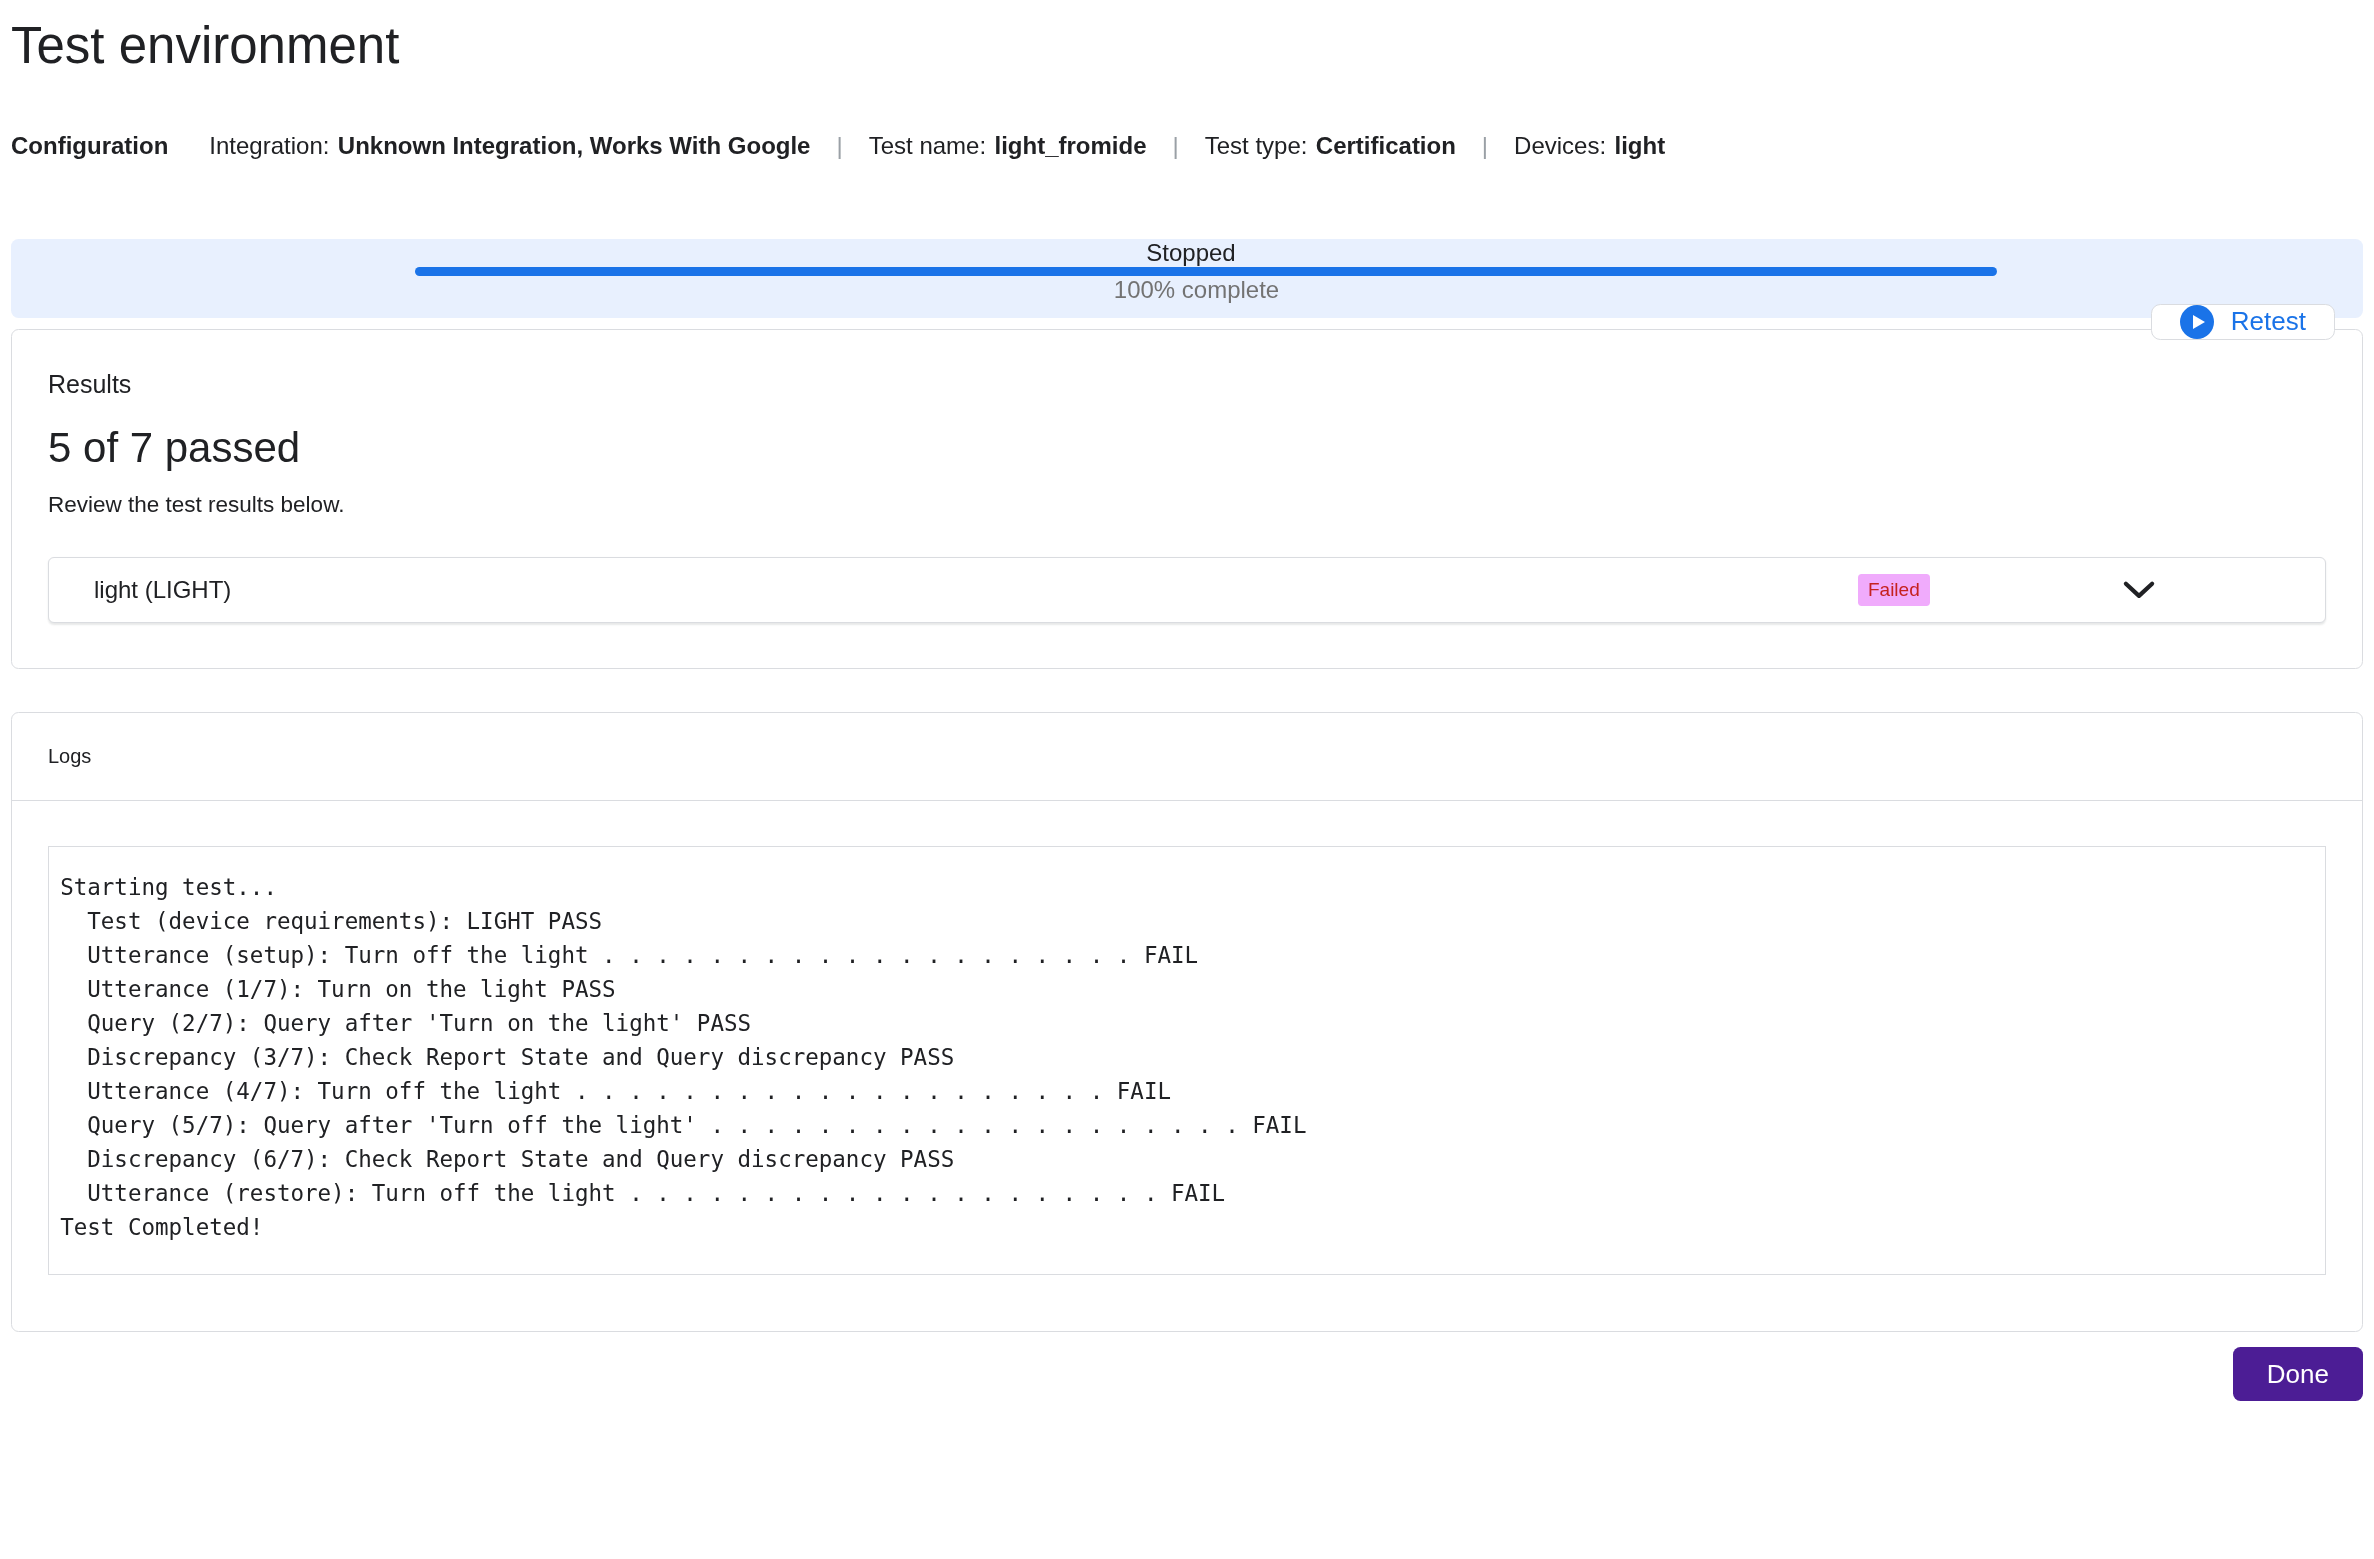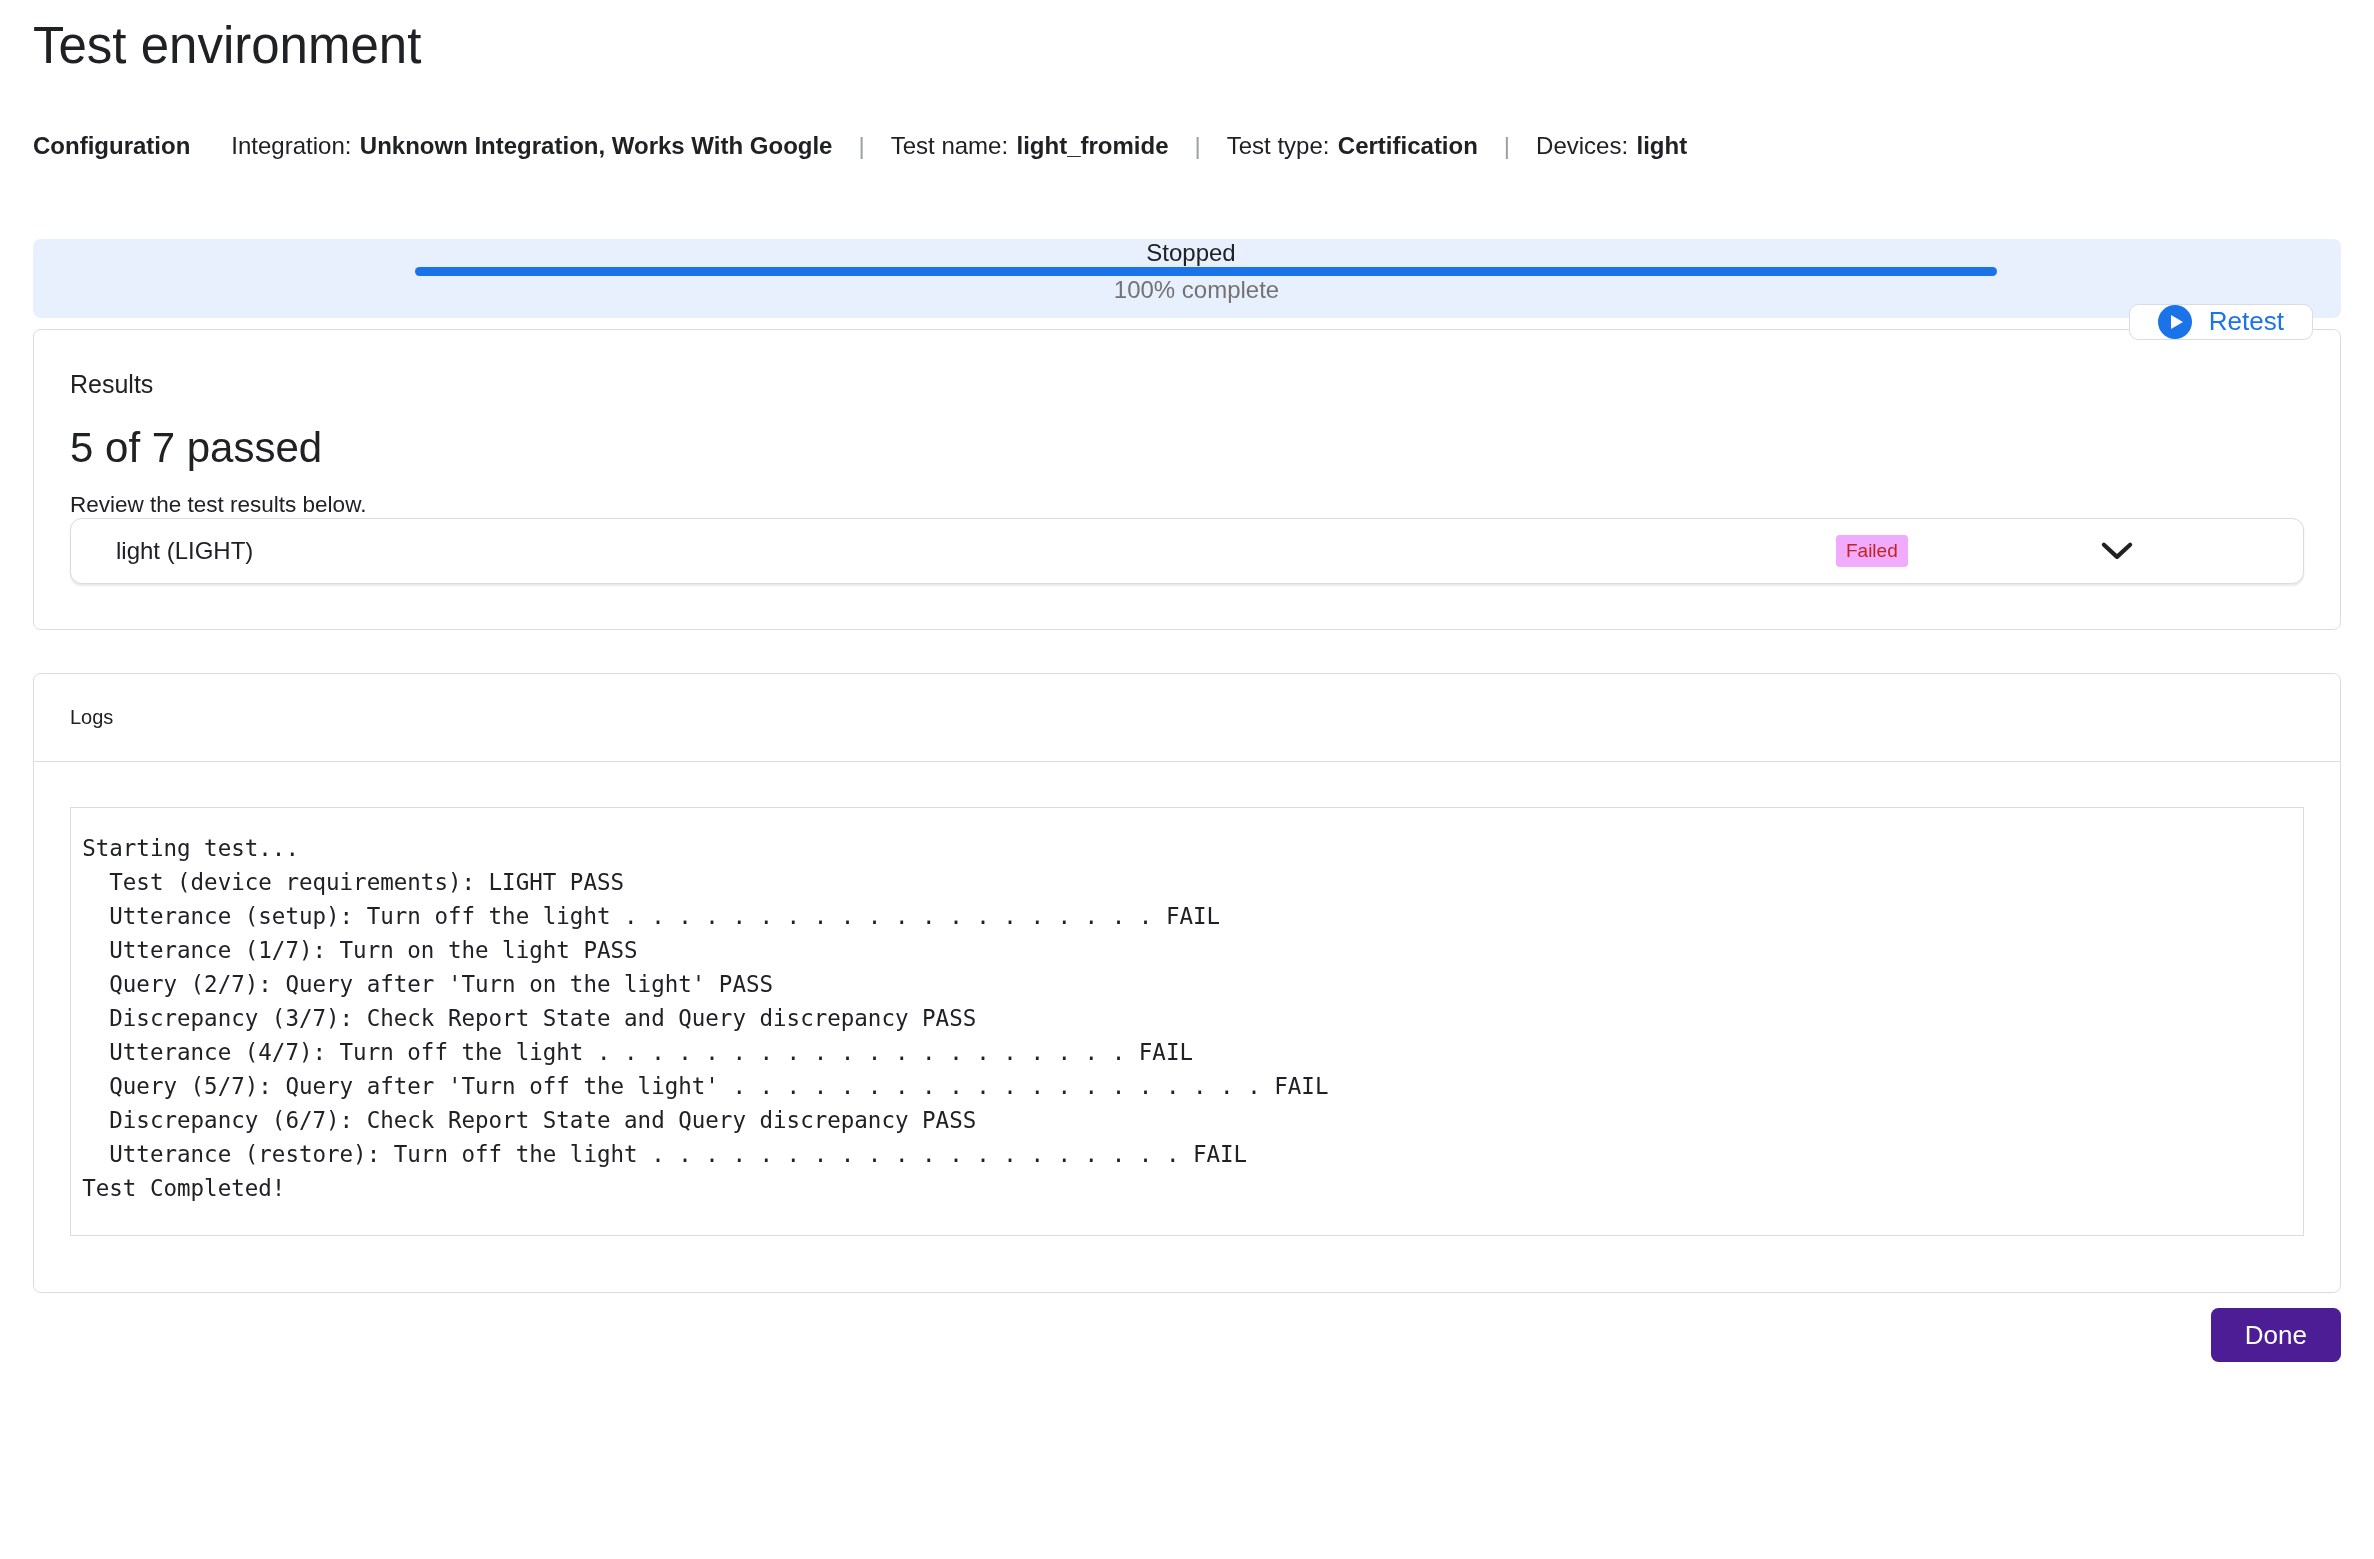--- a/index.html
+++ b/index.html
@@ -4,21 +4,21 @@
 <style>
   * { box-sizing: border-box; }
   html,body { margin:0; padding:0; }
   body {
     width: 2374px; height: 1559px;
     background: #ffffff;
     font-family: "Liberation Sans", sans-serif;
     color: #202124;
     overflow: hidden;
   }
-  .page { padding: 0 33px; }
+  .page { padding: 0 11px; }
 
   .page-title {
     font-size: 51px; font-weight: 400; line-height: 1.2;
     margin: 15px 0 0 0; color: #202124;
   }
 
   .config-bar {
     margin-top: 56px; display: flex; align-items: center;
     font-size: 24px; color: #202124; white-space: nowrap;
   }
@@ -57,21 +57,21 @@
   }
 
   .card { border: 0.9px solid #dadce0; border-radius: 7.5px; background: #ffffff; }
 
   .results-card { margin-top: 11.2px; padding: 39px 36px 45px 36px; }
   .results-heading { font-size: 25px; font-weight: 500; line-height: 30px; }
   .results-summary { font-size: 42px; font-weight: 400; line-height: 49px; margin-top: 24px; }
   .results-subtext { font-size: 22.5px; line-height: 27px; margin-top: 19px; }
 
   .accordion-row {
-    height: 66px; border: 0.9px solid #dadce0; border-radius: 12px;
+    margin-top: 39px; height: 66px; border: 0.9px solid #dadce0; border-radius: 6px;
     display: flex; align-items: center; padding: 0 169px 0 45px;
     box-shadow: 0 1.9px 1.9px rgba(60,64,67,0.12); cursor: pointer; background:#fff;
   }
   .accordion-label { font-size: 24px; color: #202124; }
   .status-badge {
     margin-left: auto; background: #f0abfc; color: #c5221f;
     font-size: 19px; line-height: 20.6px; padding: 5.6px 10.3px; border-radius: 3.7px;
   }
   .chevron { margin-left: 192px; display: inline-flex; cursor: pointer; }
 

